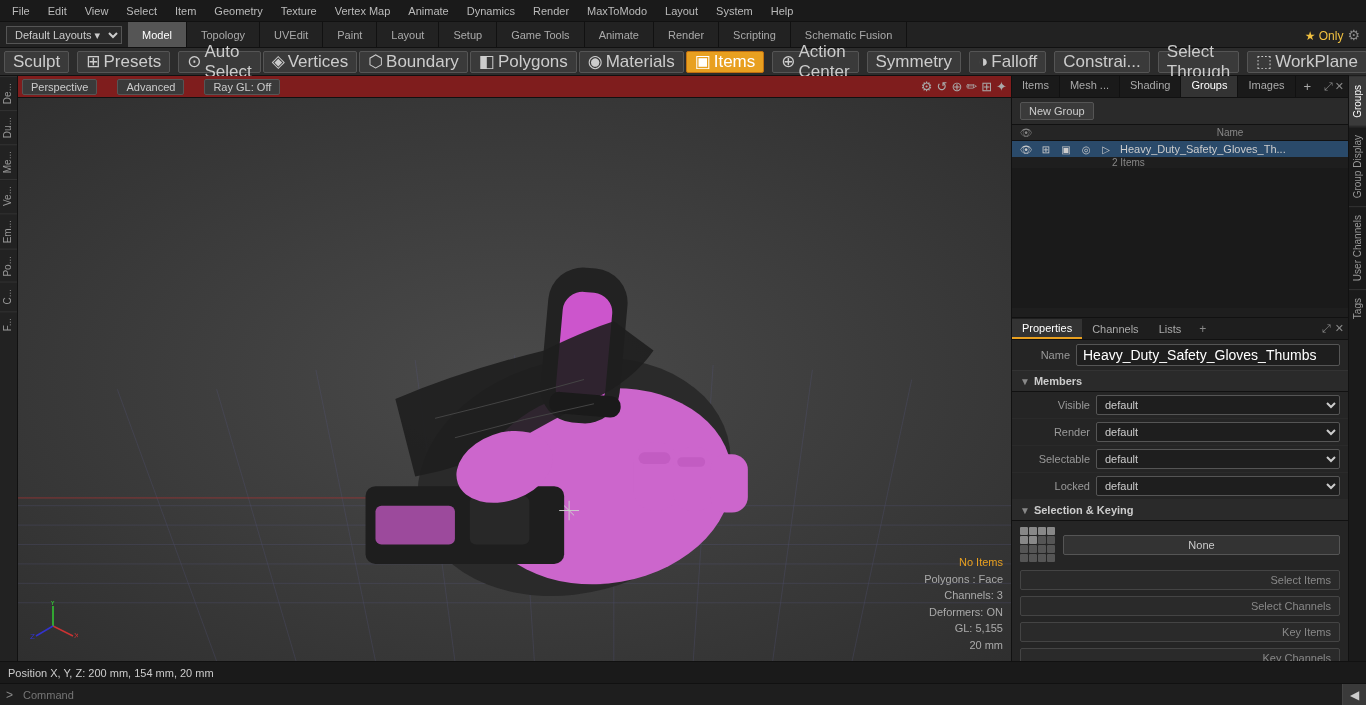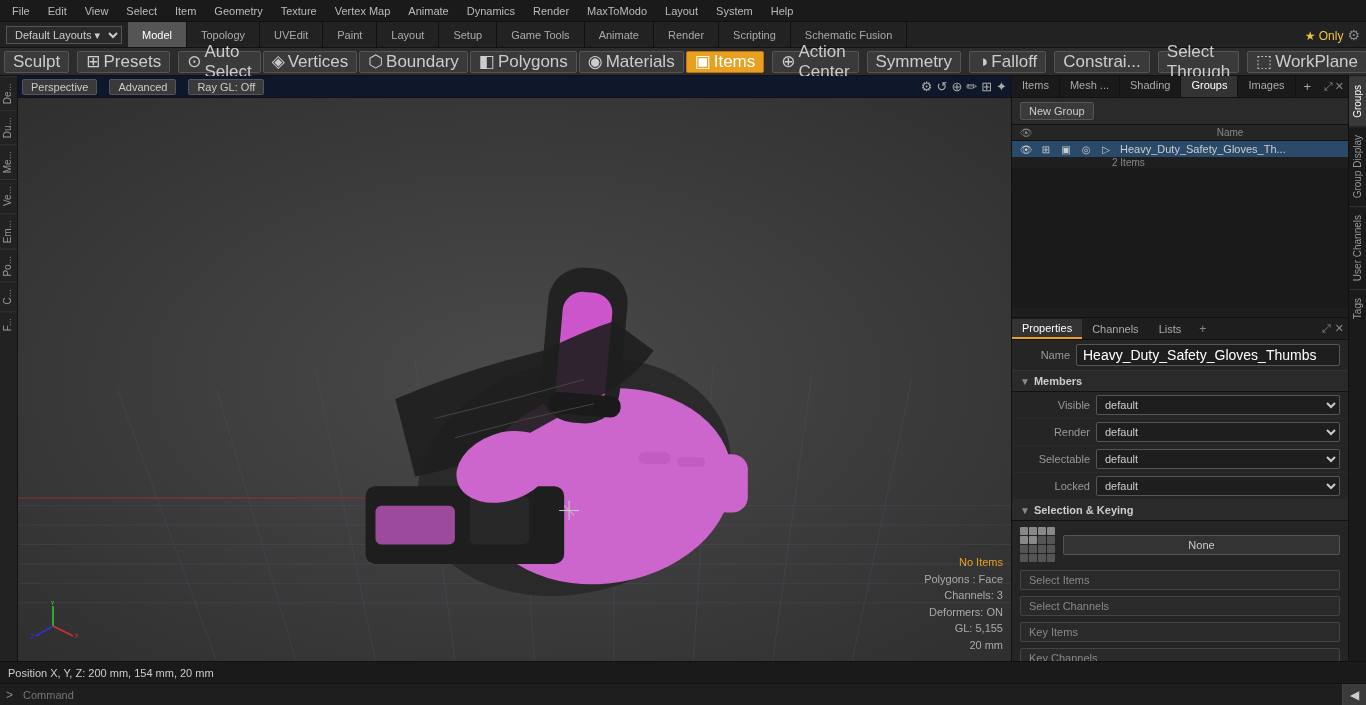--- a/index.html
+++ b/index.html
@@ -25,21 +25,21 @@
 
     
     #main-layout { display: flex; height: calc(705px - 22px - 26px - 28px - 22px); }
 
     
     #left-sidebar { width: 18px; background: #222; display: flex; flex-direction: column; border-right: 1px solid #111; }
     .v-tab { writing-mode: vertical-rl; text-orientation: mixed; transform: rotate(180deg); padding: 6px 2px; cursor: pointer; color: #999; font-size: 10px; border-bottom: 1px solid #333; }
 
     
     #viewport { flex: 1; position: relative; background: #3c3c3c; overflow: hidden; }
-    #viewport-toolbar { display: flex; align-items: center; height: 22px; background: #0f172a; border-bottom: 1px solid #111; padding: 0 4px; gap: 12px; }
+    #viewport-toolbar { display: flex; align-items: center; height: 22px; background: #7f1d1d; border-bottom: 1px solid #111; padding: 0 4px; gap: 20px; }
     .vp-btn { padding: 1px 8px; cursor: pointer; color: #ccc; font-size: 11px; background: #3a3a3a; border: 1px solid #555; border-radius: 2px; }
     .vp-icons { margin-left: auto; display: flex; align-items: center; gap: 4px; }
     .vp-icon { color: #aaa; cursor: pointer; font-size: 13px; }
 
     
     #viewport-canvas { width: 100%; height: calc(100% - 22px); position: relative; background: radial-gradient(ellipse at center, #4a4a4a 0%, #2f2f2f 100%); }
 
     
     #viewport-info { position: absolute; bottom: 8px; right: 8px; text-align: right; color: #aaa; font-size: 11px; line-height: 1.5; }
     .info-highlight { color: #e8a020; }
@@ -91,21 +91,21 @@
     .prop-select { flex: 1; background: #1e1e1e; border: 1px solid #555; color: #ccc; padding: 2px 4px; font-size: 11px; border-radius: 2px; cursor: pointer; }
 
     
     .sk-grid { padding: 6px 8px; display: flex; flex-direction: column; gap: 4px; }
     .sk-top { display: flex; align-items: center; gap: 8px; margin-bottom: 4px; }
     .sk-dots { display: grid; grid-template-columns: repeat(4,8px); grid-template-rows: repeat(4,8px); gap: 1px; }
     .sk-dot { width: 8px; height: 8px; background: #555; border-radius: 1px; }
     .sk-dot.active { background: #888; }
     .sk-btn { flex: 1; padding: 3px 8px; background: #333; border: 1px solid #555; color: #888; cursor: pointer; font-size: 11px; border-radius: 2px; text-align: center; }
     .sk-btn.enabled { color: #ccc; }
-    .sk-btn-full { width: 100%; padding: 3px 8px; background: #2a2a2a; border: 1px solid #444; color: #888; cursor: pointer; font-size: 11px; border-radius: 2px; text-align: left; margin-bottom: 2px; }
+    .sk-btn-full { width: 100%; padding: 3px 8px; background: #2a2a2a; border: 1px solid #444; color: #888; cursor: pointer; font-size: 11px; border-radius: 2px; text-align: right; margin-bottom: 2px; }
 
     
     #right-vtabs { display: flex; flex-direction: column; background: #1a1a1a; border-left: 1px solid #111; }
     .rv-tab { writing-mode: vertical-rl; text-orientation: mixed; transform: rotate(180deg); padding: 8px 3px; cursor: pointer; color: #999; font-size: 10px; border-bottom: 1px solid #333; }
     .rv-tab.active { color: #fff; background: #3a3a3a; }
 
     
     #status-bar { display: flex; align-items: center; height: 22px; background: #1a1a1a; border-top: 1px solid #111; padding: 0 8px; gap: 8px; }
     #status-pos { color: #ccc; font-size: 11px; }
     #command-bar { display: flex; align-items: center; height: 22px; background: #1e1e1e; border-top: 1px solid #111; }

